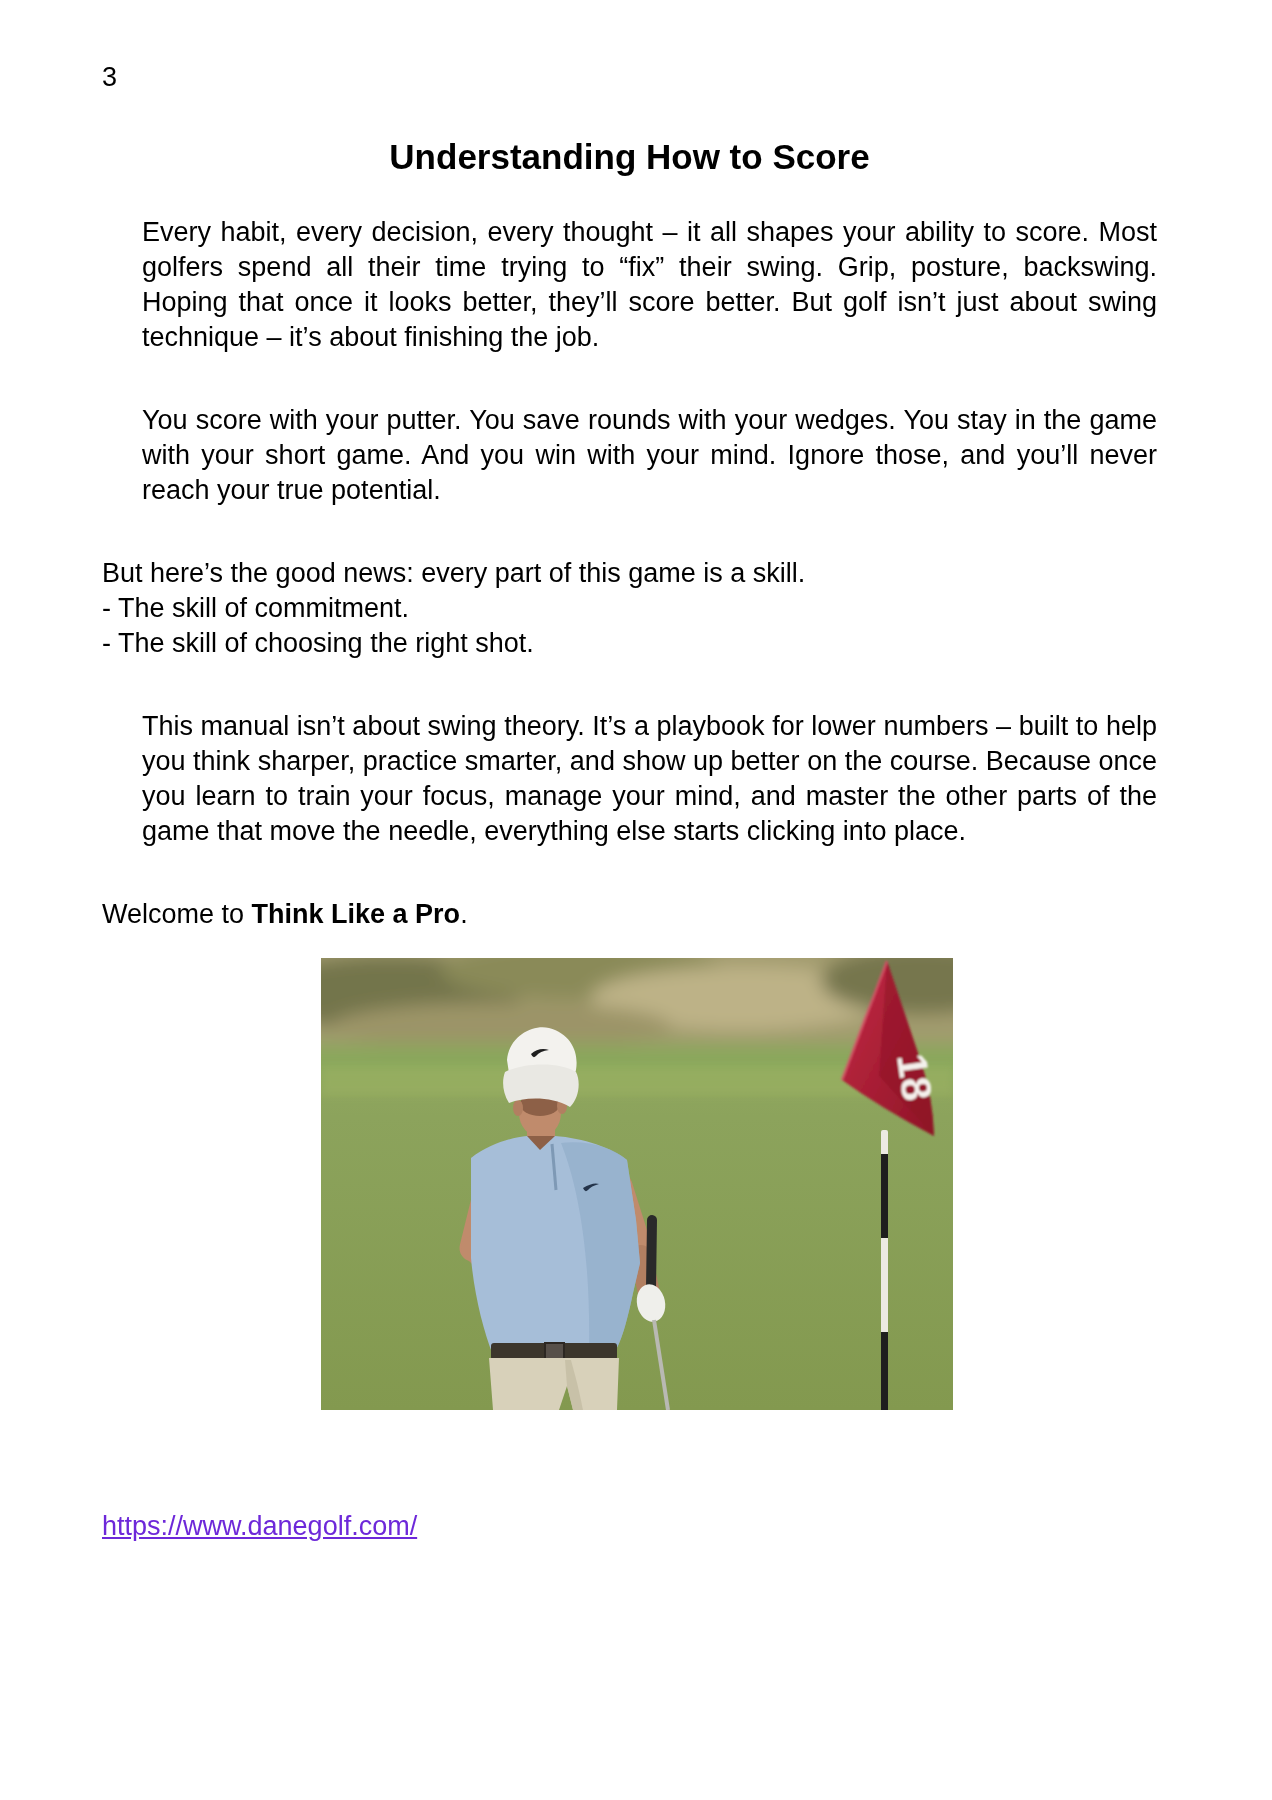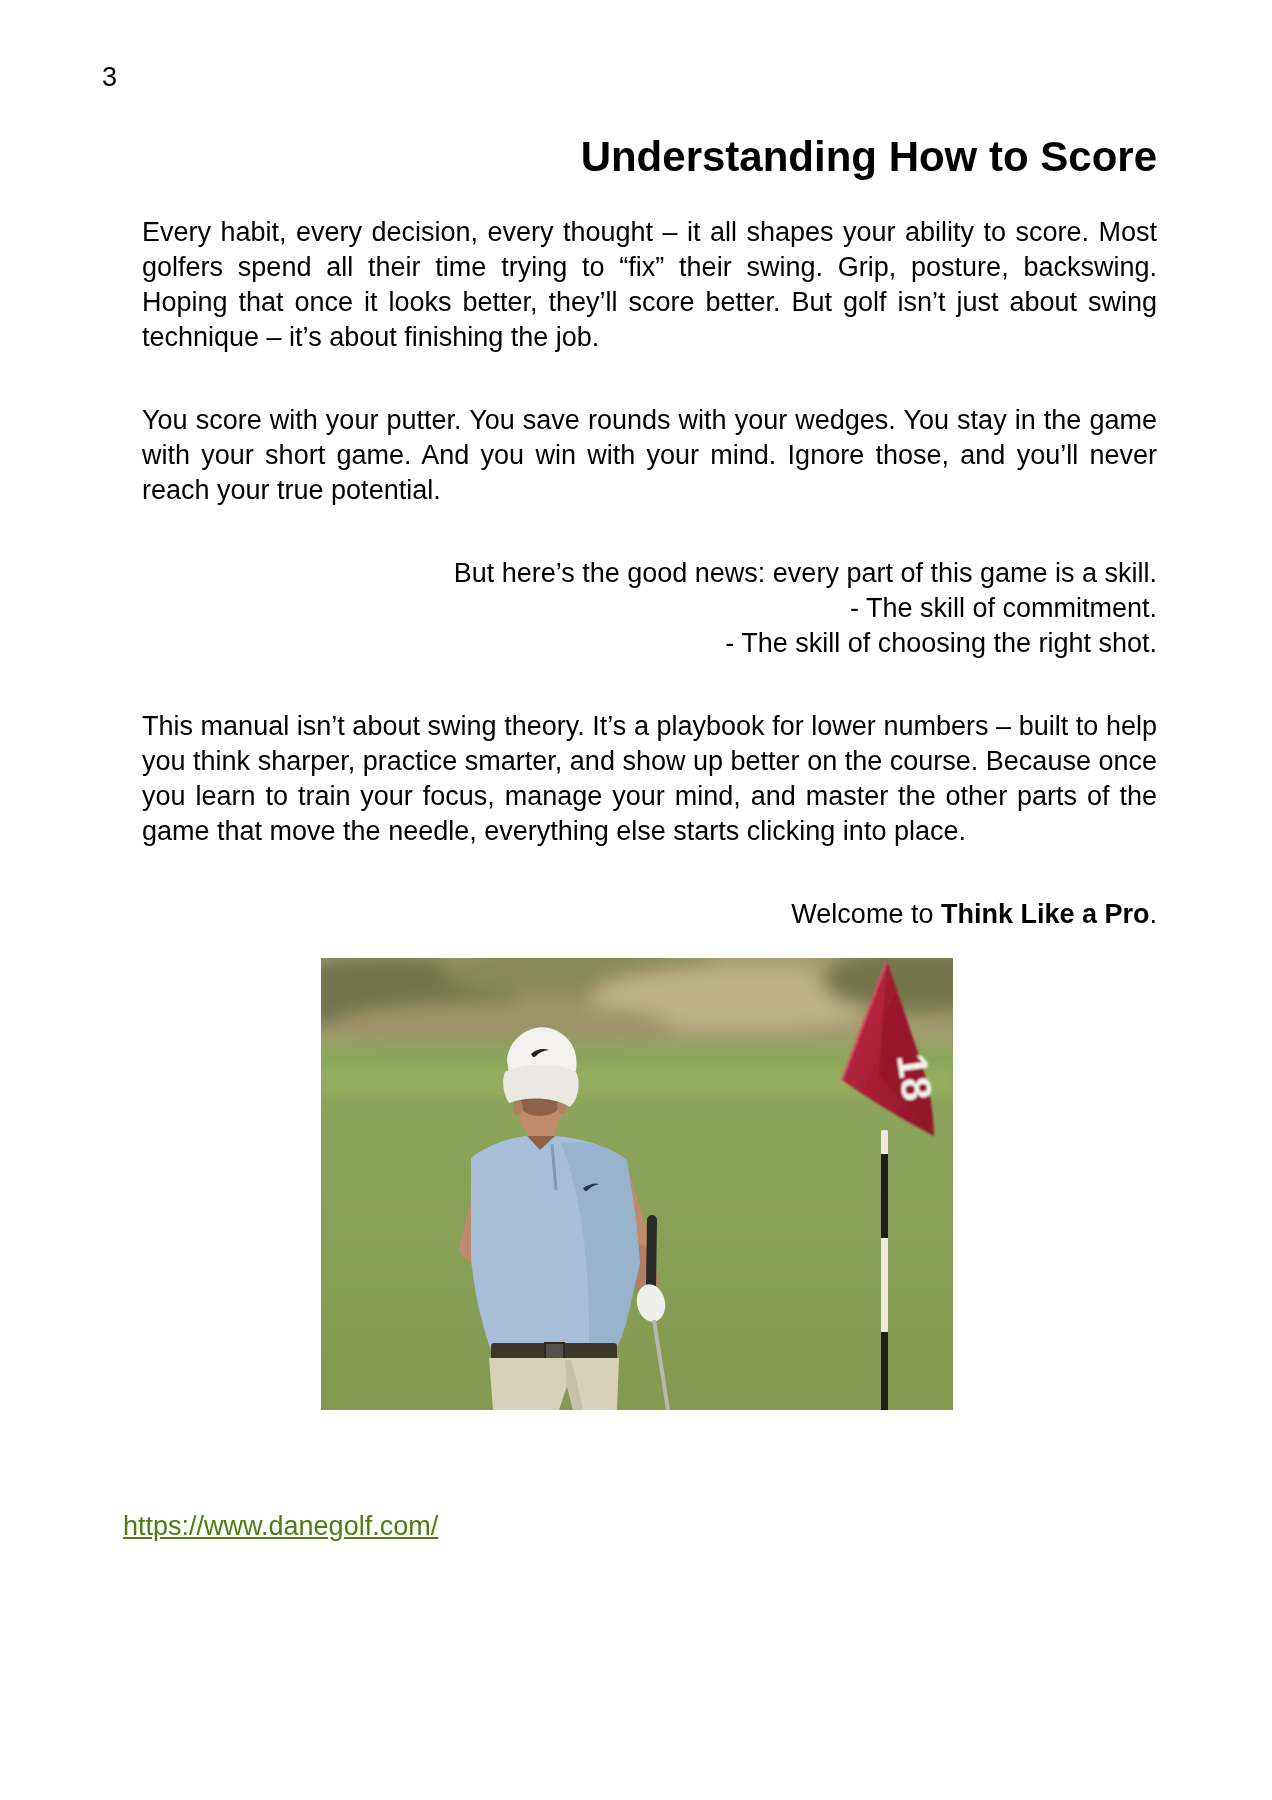--- a/index.html
+++ b/index.html
@@ -8,40 +8,39 @@
     width:1272px;height:1800px;
     background:#ffffff;
     box-sizing:border-box;
     padding:60px 115px 0 102px;
     font-family:"Liberation Sans", sans-serif;
     font-size:27px;line-height:35px;color:#000000;
     overflow:hidden;
   }
   .page-number{margin:0;}
   .doc-title{
-    font-size:42px;line-height:44px;font-weight:bold;
-    text-align:right;margin:40px 0 0 0;
+    font-size:35px;line-height:44px;font-weight:bold;
+    text-align:center;margin:40px 0 0 0;
   }
-  .para{margin:36px 0 0 0;text-align:right;}
+  .para{margin:36px 0 0 0;}
   .para + .para{margin-top:48px;}
   .justify{text-align:justify;margin-left:40px;}
   .skills-block div{margin:0;}
   .photo-figure{
     margin:26px 0 0 219px;
     width:632px;height:452px;
     padding:0;display:block;
   }
   .photo-figure svg{display:block;}
   .site-link{
     display:inline-block;
     margin-top:64px;
-    color:#4d7c0f;
+    color:#6d28d9;
     text-decoration:underline;
     cursor:pointer;
-    margin-left:21px;
   }
 </style>
 </head>
 <body>
 
 <div class="doc-page">
 
   <div class="page-number">3</div>
 
   <h1 class="doc-title">Understanding How to Score</h1>

